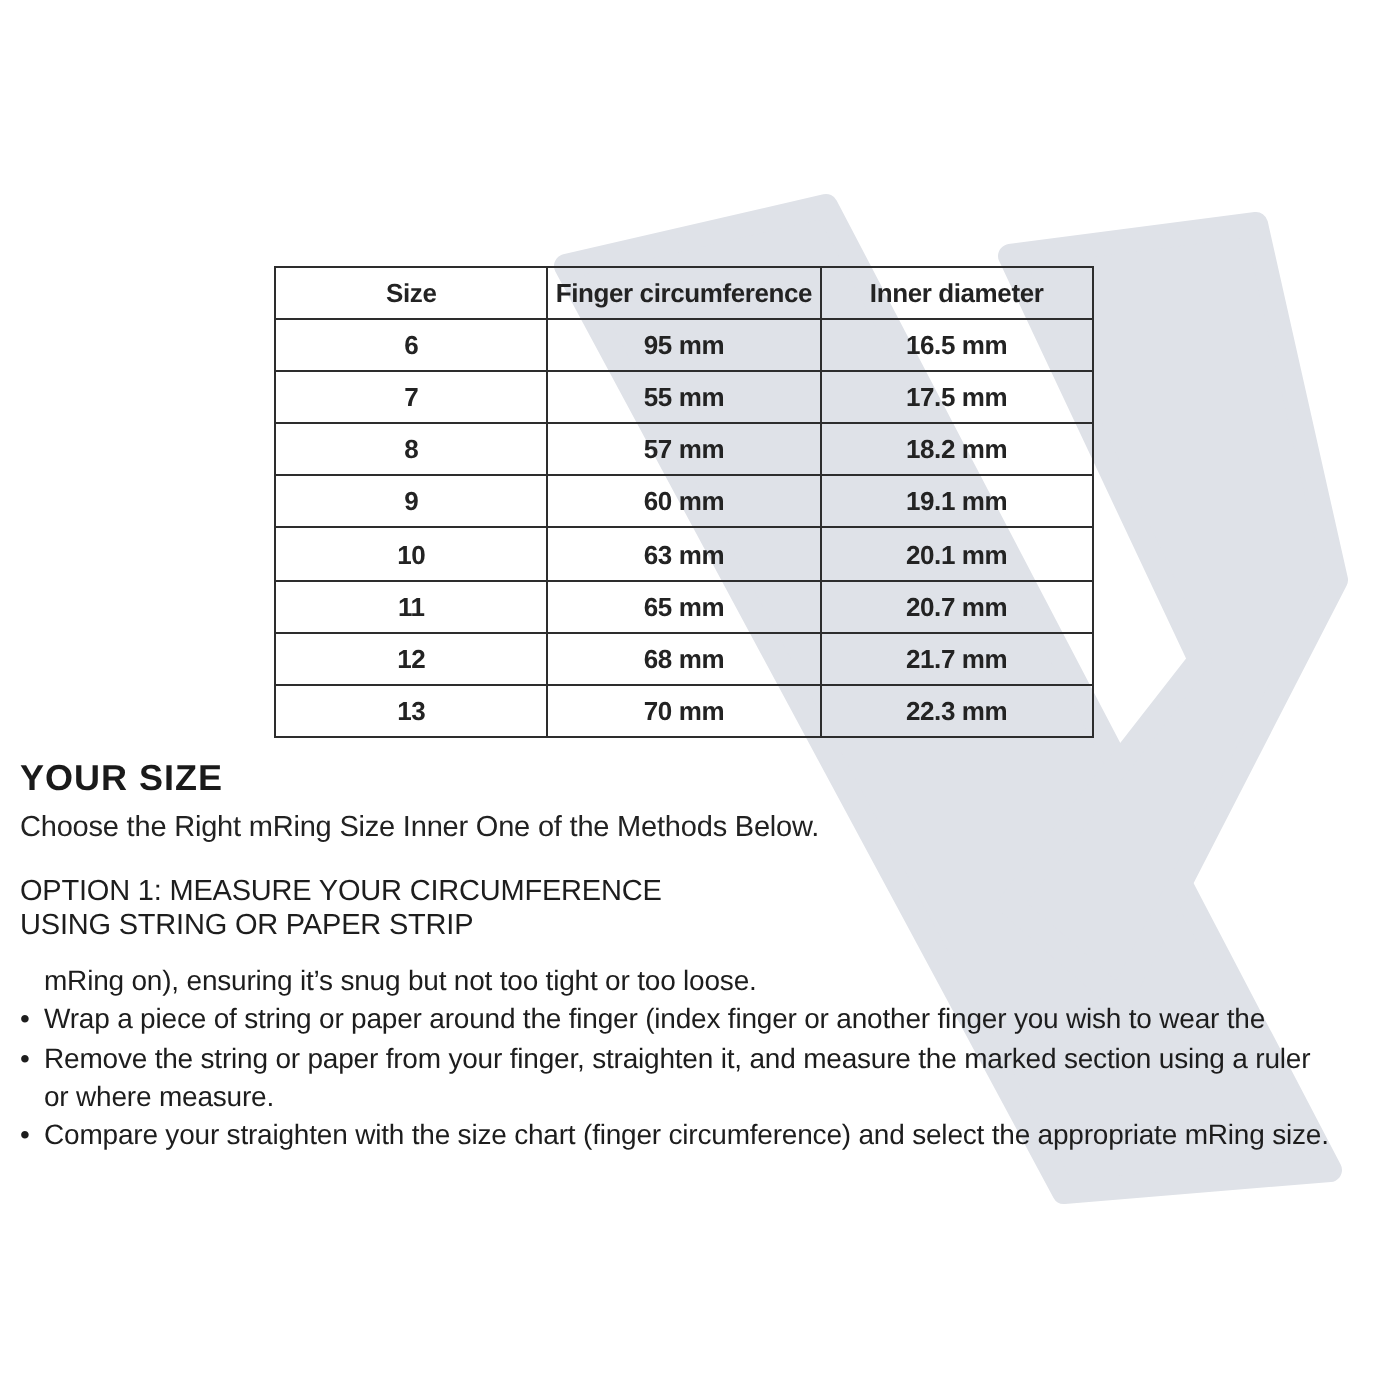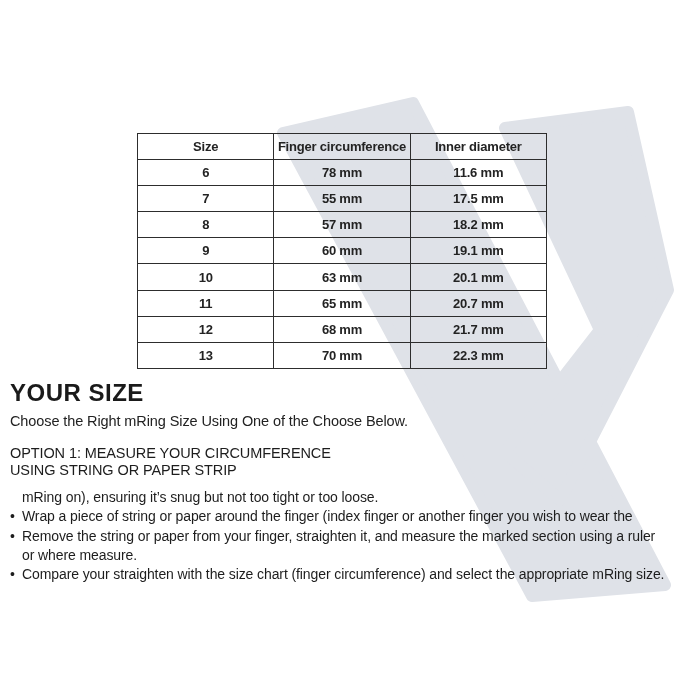--- a/index.html
+++ b/index.html
@@ -9,21 +9,21 @@
   .watermark{position:absolute;left:0;top:0;width:700px;height:700px;z-index:0;}
   .wm{fill:#dfe2e8;stroke:#dfe2e8;stroke-width:12;stroke-linejoin:round;}
   .size-table{position:absolute;left:137px;top:133px;width:410px;z-index:1;
               border-collapse:collapse;table-layout:fixed;background:transparent;}
   .size-table th,.size-table td{
       border:1.5px solid #2d2d2d;height:25.1px;padding:0;
       text-align:center;vertical-align:middle;
       font-size:13px;font-weight:bold;letter-spacing:-0.2px;color:#232323;
       background:transparent;}
   .content{position:absolute;left:10px;top:379px;width:688px;z-index:1;}
-  .title{margin:0;font-size:24px;font-weight:bold;letter-spacing:0.5px;color:#1a1a1a;}
+  .title{margin:0;font-size:18px;font-weight:bold;letter-spacing:0.5px;color:#1a1a1a;}
   .subtitle{margin:6px 0 0;font-size:14.5px;letter-spacing:-0.1px;color:#222;}
   .option-heading{margin:16px 0 0;font-size:14.5px;font-weight:normal;
                   line-height:17px;letter-spacing:-0.1px;color:#1d1d1d;}
   .option-heading .line{display:block;}
   .bullets{margin-top:9px;font-size:14px;line-height:19.3px;
            letter-spacing:-0.1px;color:#1d1d1d;white-space:nowrap;}
   .bullet{position:relative;padding-left:12px;}
   .bl.first::before{content:"\2022";position:absolute;left:0;}
 </style>
 </head>
@@ -40,22 +40,22 @@
     <thead>
         <tr>
           <th>Size</th>
           <th>Finger circumference</th>
           <th>Inner diameter</th>
         </tr>
       </thead>
     <tbody>
         <tr>
           <td>6</td>
-          <td>78 mm</td>
-          <td>11.6 mm</td>
+          <td>95 mm</td>
+          <td>16.5 mm</td>
         </tr>
         <tr>
           <td>7</td>
           <td>55 mm</td>
           <td>17.5 mm</td>
         </tr>
         <tr>
           <td>8</td>
           <td>57 mm</td>
           <td>18.2 mm</td>
@@ -83,21 +83,21 @@
         <tr>
           <td>13</td>
           <td>70 mm</td>
           <td>22.3 mm</td>
         </tr>
       </tbody>
   </table>
 
   <div class="content">
     <h1 class="title">YOUR SIZE</h1>
-    <p class="subtitle">Choose the Right mRing Size Using One of the Choose Below.</p>
+    <p class="subtitle">Choose the Right mRing Size Inner One of the Methods Below.</p>
 
     <p class="option-heading">
       <span class="line">OPTION 1: MEASURE YOUR CIRCUMFERENCE</span>
       <span class="line">USING STRING OR PAPER STRIP</span>
     </p>
 
     <div class="bullets">
       <div class="bullet">
         <div class="bl cont">mRing on), ensuring it’s snug but not too tight or too loose.</div>
         <div class="bl first">Wrap a piece of string or paper around the finger (index finger or another finger you wish to wear the</div>

